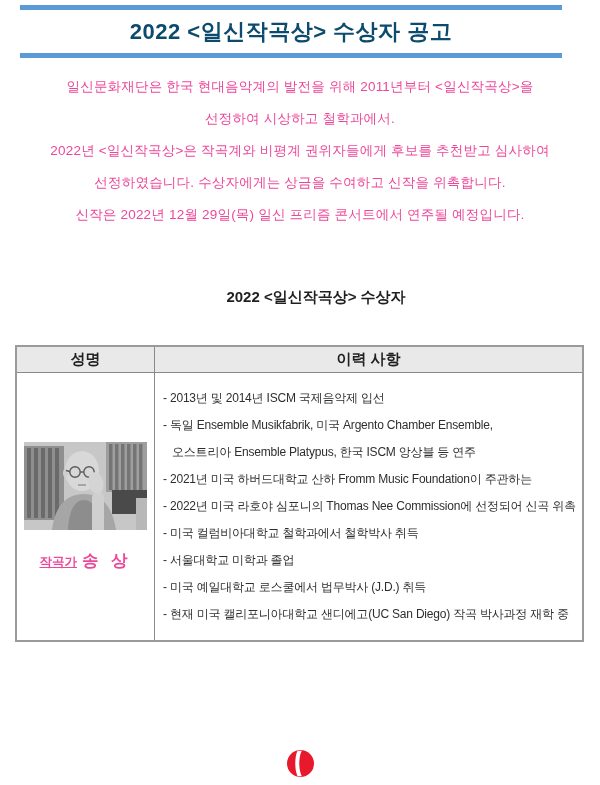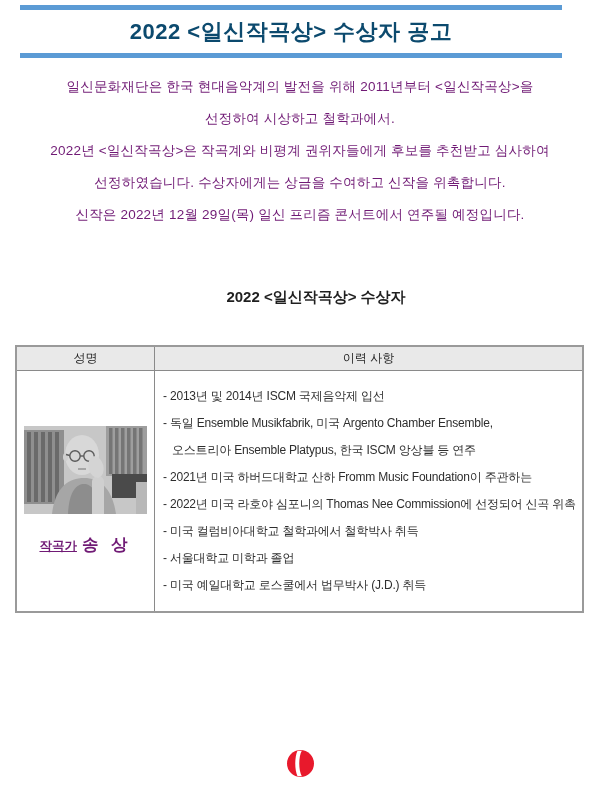--- a/index.html
+++ b/index.html
@@ -37,21 +37,21 @@
   
   .intro {
     position: absolute;
     left: 0; top: 71px;
     width: 100%;
     text-align: center;
   }
   .intro p {
     font-size: 13.5px;
     line-height: 32px;
-    color: #701a75;
+    color: #ec4899;
     letter-spacing: 0.2px;
   }
 
   
   .section-heading {
     position: absolute;
     left: 16px; top: 288px;
     width: 100%;
     text-align: center;
     font-size: 15px;
@@ -74,43 +74,43 @@
   .award-table .col-name {
     width: 138px;
     border-right: 1px solid #8a8a8a;
     flex: 0 0 138px;
   }
   .award-table .col-career { flex: 1 1 auto; }
   .award-table .hcell {
     display: flex;
     align-items: center;
     justify-content: center;
-    font-size: 12px;
-    font-weight: normal;
+    font-size: 15px;
+    font-weight: bold;
     color: #1f1f1f;
     padding: 3px 0;
   }
   .award-table .body-name {
     display: flex;
     flex-direction: column;
     align-items: center;
     justify-content: center;
     padding: 10px 6px;
   }
   .photo-frame {
     width: 123px;
     height: 88px;
     overflow: hidden;
     background: #cccccc;
   }
   .photo-frame svg { display: block; width: 100%; height: 100%; }
   .winner-caption {
     margin-top: 20px;
     white-space: nowrap;
-    color: #701a75;
+    color: #ec4899;
   }
   .winner-role {
     font-size: 12.5px;
     font-weight: bold;
     text-decoration: underline;
     margin-right: 5px;
   }
   .winner-name {
     font-size: 16.5px;
     font-weight: bold;
@@ -227,20 +227,21 @@
       <div class="cell col-career">
         <div class="career-list">
             <div class="career-line">- 2013년 및 2014년 ISCM 국제음악제 입선</div>
             <div class="career-line">- 독일 Ensemble Musikfabrik, 미국 Argento Chamber Ensemble,</div>
             <div class="career-line indent">오스트리아 Ensemble Platypus, 한국 ISCM 앙상블 등 연주</div>
             <div class="career-line">- 2021년 미국 하버드대학교 산하 Fromm Music Foundation이 주관하는</div>
             <div class="career-line">- 2022년 미국 라호야 심포니의 Thomas Nee Commission에 선정되어 신곡 위촉</div>
             <div class="career-line">- 미국 컬럼비아대학교 철학과에서 철학박사 취득</div>
             <div class="career-line">- 서울대학교 미학과 졸업</div>
             <div class="career-line">- 미국 예일대학교 로스쿨에서 법무박사 (J.D.) 취득</div>
+            <div class="career-line">- 현재 미국 캘리포니아대학교 샌디에고(UC San Diego) 작곡 박사과정 재학 중</div>
           </div>
       </div>
     </div>
   </div>
 
   <div class="footer-logo">
     <span class="logo-icon">
       <svg viewBox="0 0 27 27" xmlns="http://www.w3.org/2000/svg">
         <circle cx="13.5" cy="13.5" r="13.5" fill="#e8192c"></circle>
         <path d="M10.5,0.8 C7.5,7 7.5,20 10.5,26.2 L14.8,26.2 C11.4,20 11.4,7 14.8,0.8 Z" fill="#ffffff"></path>

